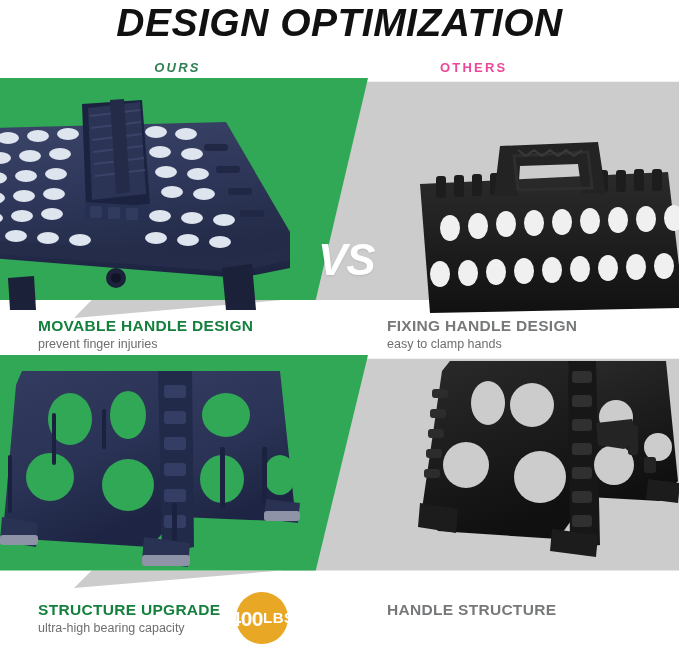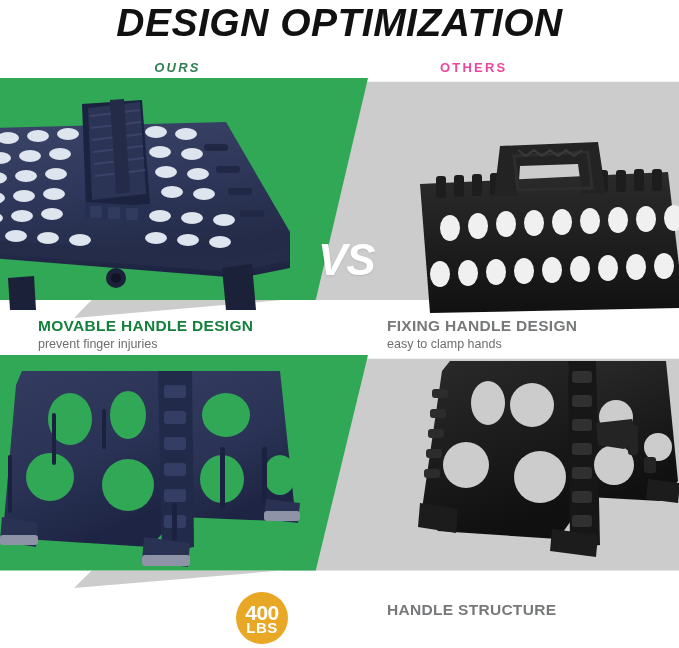--- a/index.html
+++ b/index.html
@@ -79,21 +79,21 @@
   .cap.c1-ours   { left: 38px;  top: 316px; }
   .cap.c1-others { left: 387px; top: 316px; }
   .cap.c2-ours   { left: 38px;  top: 600px; }
   .cap.c2-others { left: 387px; top: 600px; }
 
   
   .lbs-badge {
     position: absolute; left: 236px; top: 592px;
     width: 52px; height: 52px; border-radius: 50%;
     background: #e8a825; color: #ffffff;
-    display: flex; flex-direction: column;
+    display: flex; flex-direction: row;
     align-items: center; justify-content: center;
     z-index: 45;
   }
   .lbs-badge .n { font-size: 21px; font-weight: 700; line-height: 19px; letter-spacing: -0.5px; }
   .lbs-badge .u { font-size: 15px; font-weight: 700; line-height: 12px; letter-spacing: 0.5px; }
 </style>
 </head>
 <body>
 
 <div class="page">
@@ -372,20 +372,24 @@
   <div class="cap ours c1-ours">
     <div class="head">MOVABLE HANDLE DESIGN</div>
     <div class="sub">prevent finger injuries</div>
   </div>
 
   <div class="cap others c1-others">
     <div class="head">FIXING HANDLE  DESIGN</div>
     <div class="sub">easy to clamp hands</div>
   </div>
 
+  <div class="cap ours c2-ours">
+    <div class="head">STRUCTURE UPGRADE</div>
+    <div class="sub">ultra-high bearing  capacity</div>
+  </div>
 
   <div class="cap others c2-others">
     <div class="head">HANDLE  STRUCTURE</div>
   </div>
 
   <div class="lbs-badge">
     <div class="n">400</div>
     <div class="u">LBS</div>
   </div>
 

